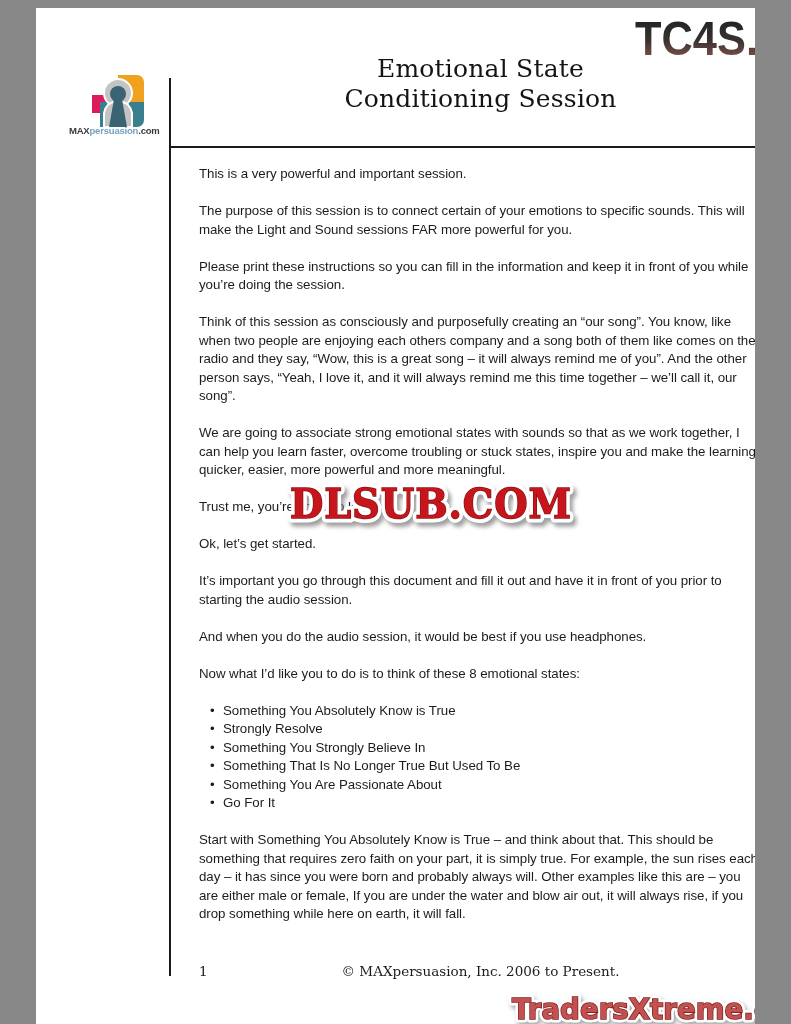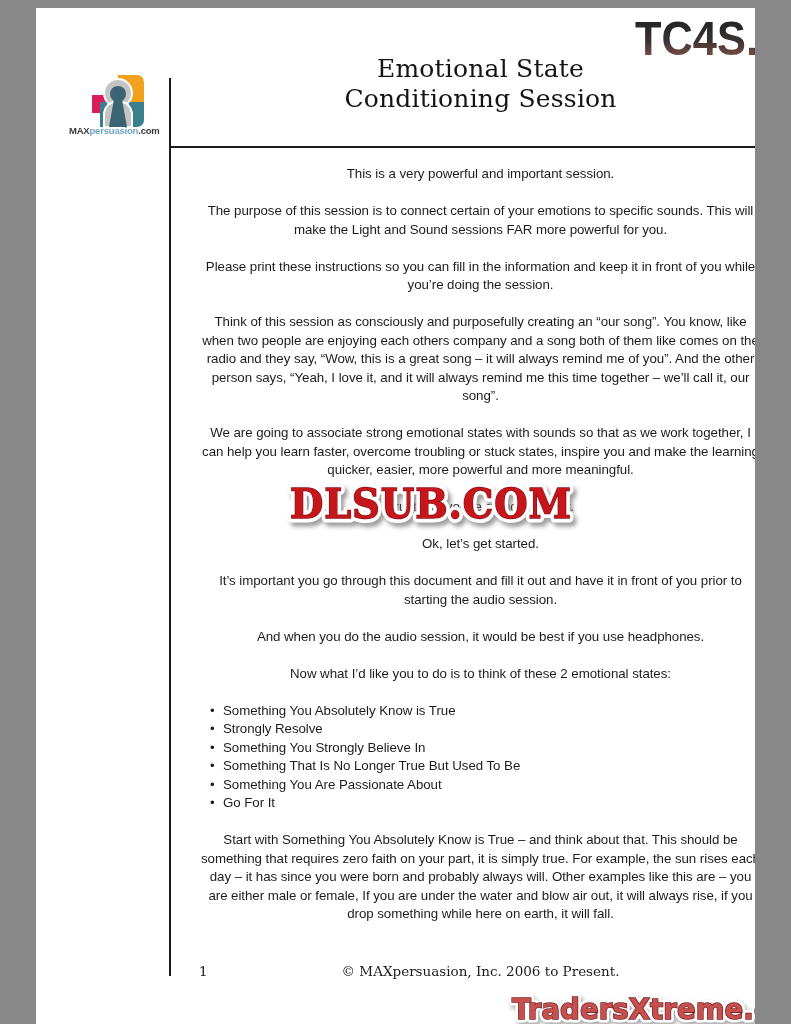--- a/index.html
+++ b/index.html
@@ -47,21 +47,21 @@
   .hrule { position: absolute; left: 133px; top: 138px; width: 610px; height: 2px; background: #1a1a1a; }
 
   
   .body-text {
     position: absolute; top: 157px; left: 163px; width: 563px;
     font-family: "Liberation Sans", sans-serif;
     font-size: 13.3px; line-height: 18.5px;
     color: #1c1c1c;
     letter-spacing: -0.05px;
   }
-  .body-text p { margin: 0 0 18.5px 0; text-align: center; }
+  .body-text p { margin: 0 0 18.5px 0; }
   .body-text ul { list-style: none; margin: 0 0 18.5px 0; padding: 0; }
   .body-text li { position: relative; padding-left: 24px; }
   .body-text li::before {
     content: "\2022";
     position: absolute; left: 11px; top: 0;
   }
 
   
   .dlsub { position: absolute; top: 464px; left: 249px; width: 292px; height: 62px; }
   .dlsub svg { filter: drop-shadow(3px 4px 2px rgba(125,125,125,0.75)); }
@@ -137,21 +137,21 @@
   <div class="body-text">
     <p>This is a very powerful and important session.</p>
     <p>The purpose of this session is to connect certain of your emotions to specific sounds. This will make the Light and Sound sessions FAR more powerful for you.</p>
     <p>Please print these instructions so you can fill in the information and keep it in front of you while you’re doing the session.</p>
     <p>Think of this session as consciously and purposefully creating an “our song”. You know, like when two people are enjoying each others company and a song both of them like comes on the radio and they say, “Wow, this is a great song – it will always remind me of you”. And the other person says, “Yeah, I love it, and it will always remind me this time together – we’ll call it, our song”.</p>
     <p>We are going to associate strong emotional states with sounds so that as we work together, I can help you learn faster, overcome troubling or stuck states, inspire you and make the learning quicker, easier, more powerful and more meaningful.</p>
     <p>Trust me, you’re going to love it.</p>
     <p>Ok, let’s get started.</p>
     <p>It’s important you go through this document and fill it out and have it in front of you prior to starting the audio session.</p>
     <p>And when you do the audio session, it would be best if you use headphones.</p>
-    <p>Now what I’d like you to do is to think of these 2 emotional states:</p>
+    <p>Now what I’d like you to do is to think of these 8 emotional states:</p>
     <ul>
       <li>Something You Absolutely Know is True</li>
       <li>Strongly Resolve</li>
       <li>Something You Strongly Believe In</li>
       <li>Something That Is No Longer True But Used To Be</li>
       <li>Something You Are Passionate About</li>
       <li>Go For It</li>
     </ul>
     <p>Start with Something You Absolutely Know is True – and think about that. This should be something that requires zero faith on your part, it is simply true. For example, the sun rises each day – it has since you were born and probably always will. Other examples like this are – you are either male or female, If you are under the water and blow air out, it will always rise, if you drop something while here on earth, it will fall.</p>
   </div>

